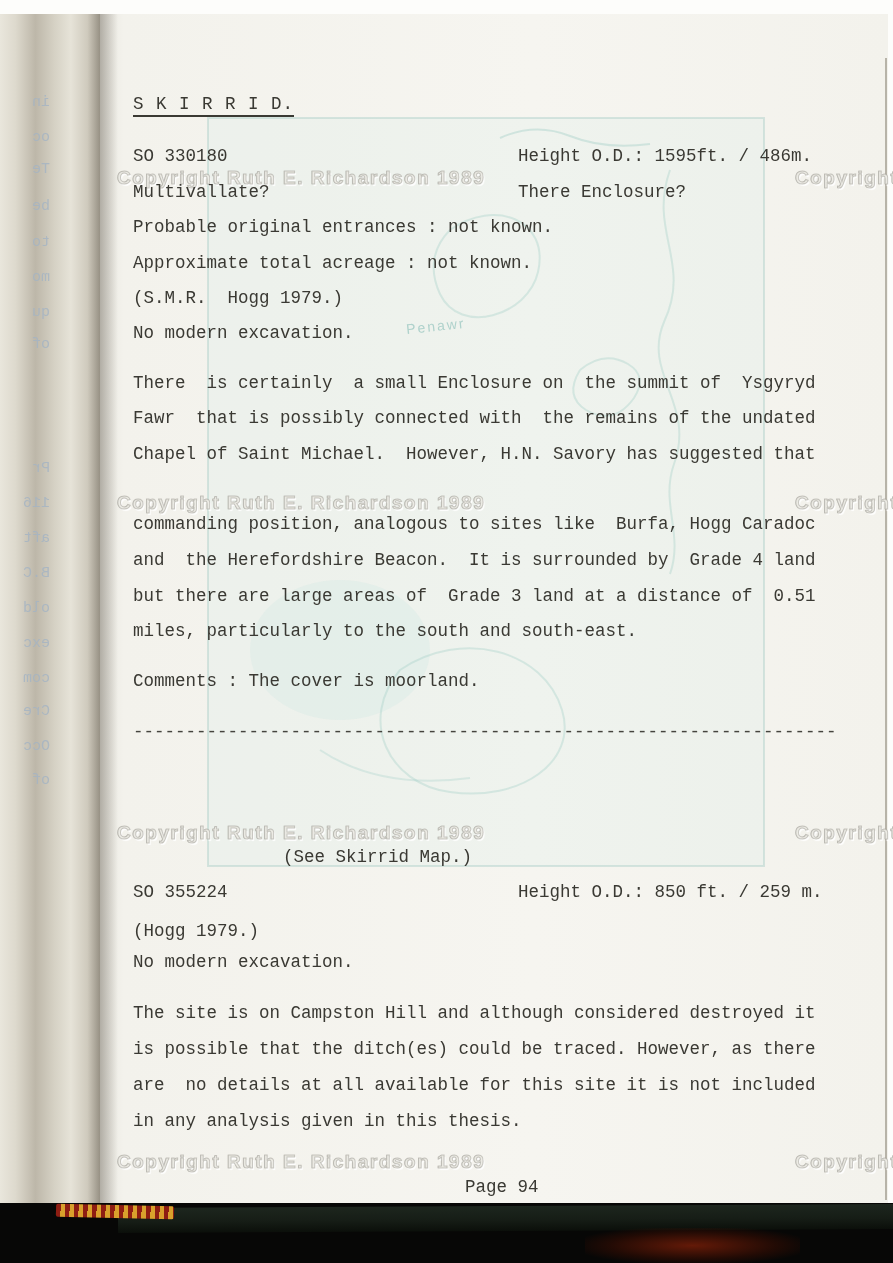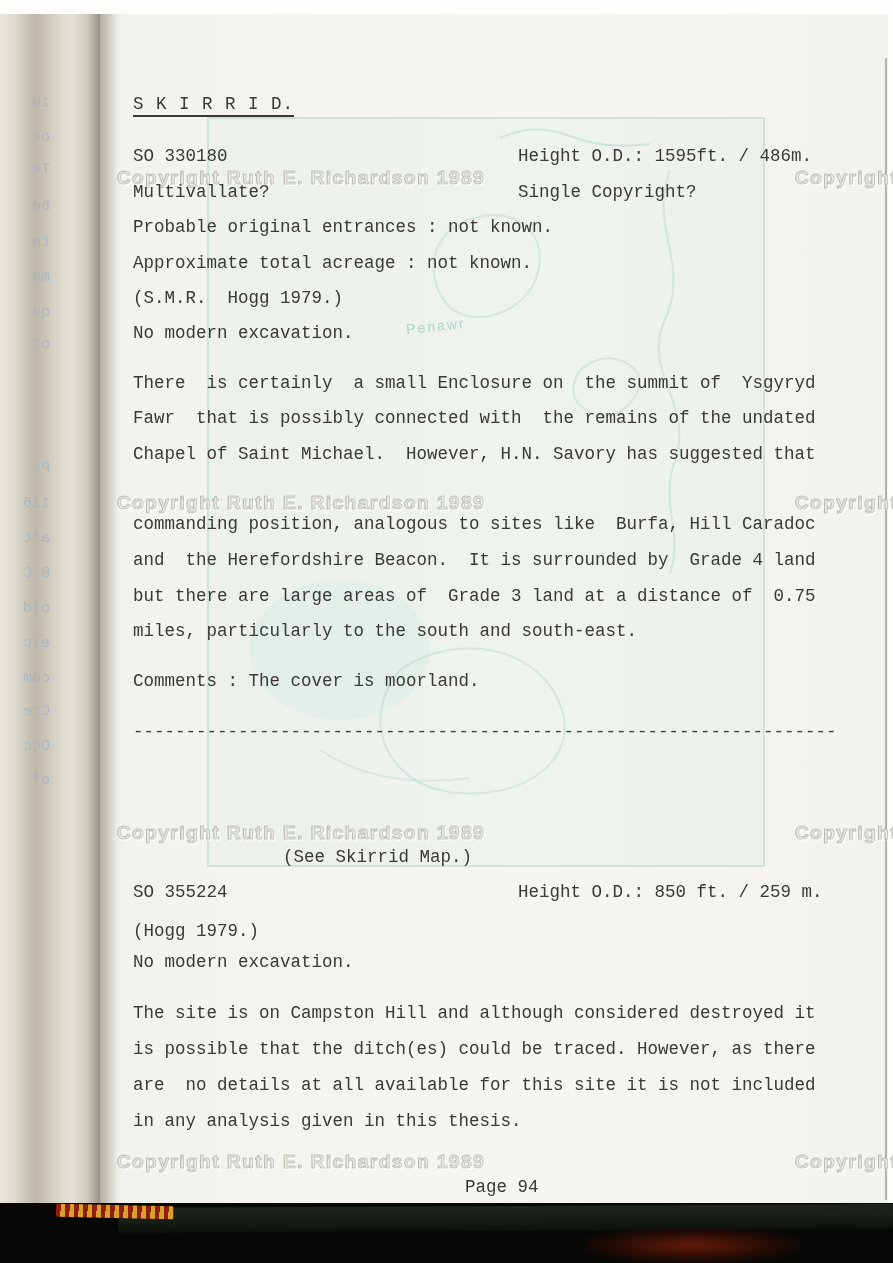--- a/index.html
+++ b/index.html
@@ -121,31 +121,31 @@
   <div class="wm" style="left:795px;top:492px">Copyright</div>
   <div class="wm" style="left:117px;top:822px">Copyright Ruth E. Richardson 1989</div>
   <div class="wm" style="left:795px;top:822px">Copyright</div>
   <div class="wm" style="left:117px;top:1151px">Copyright Ruth E. Richardson 1989</div>
   <div class="wm" style="left:795px;top:1151px">Copyright</div>
 
   <div class="line" style="left:133px;top:93px"><span class="site-title">S K I R R I D.</span></div>
   <div class="line" style="left:133px;top:145px">SO 330180</div>
   <div class="line" style="left:518px;top:145px">Height O.D.: 1595ft. / 486m.</div>
   <div class="line" style="left:133px;top:181px">Multivallate?</div>
-  <div class="line" style="left:518px;top:181px">Single Copyright?</div>
+  <div class="line" style="left:518px;top:181px">There Enclosure?</div>
   <div class="line" style="left:133px;top:216px">Probable original entrances : not known.</div>
   <div class="line" style="left:133px;top:252px">Approximate total acreage : not known.</div>
   <div class="line" style="left:133px;top:287px">(S.M.R.  Hogg 1979.)</div>
   <div class="line" style="left:133px;top:322px">No modern excavation.</div>
   <div class="line" style="left:133px;top:372px">There  is certainly  a small Enclosure on  the summit of  Ysgyryd</div>
   <div class="line" style="left:133px;top:407px">Fawr  that is possibly connected with  the remains of the undated</div>
   <div class="line" style="left:133px;top:443px">Chapel of Saint Michael.  However, H.N. Savory has suggested that</div>
-  <div class="line" style="left:133px;top:513px">commanding position, analogous to sites like  Burfa, Hill Caradoc</div>
+  <div class="line" style="left:133px;top:513px">commanding position, analogous to sites like  Burfa, Hogg Caradoc</div>
   <div class="line" style="left:133px;top:549px">and  the Herefordshire Beacon.  It is surrounded by  Grade 4 land</div>
-  <div class="line" style="left:133px;top:585px">but there are large areas of  Grade 3 land at a distance of  0.75</div>
+  <div class="line" style="left:133px;top:585px">but there are large areas of  Grade 3 land at a distance of  0.51</div>
   <div class="line" style="left:133px;top:620px">miles, particularly to the south and south-east.</div>
   <div class="line" style="left:133px;top:670px">Comments : The cover is moorland.</div>
 
   <div class="line divider" style="left:133px;top:721px">-------------------------------------------------------------------</div>
 
   <div class="line" style="left:283px;top:846px">(See Skirrid Map.)</div>
   <div class="line" style="left:133px;top:881px">SO 355224</div>
   <div class="line" style="left:518px;top:881px">Height O.D.: 850 ft. / 259 m.</div>
   <div class="line" style="left:133px;top:920px">(Hogg 1979.)</div>
   <div class="line" style="left:133px;top:951px">No modern excavation.</div>

